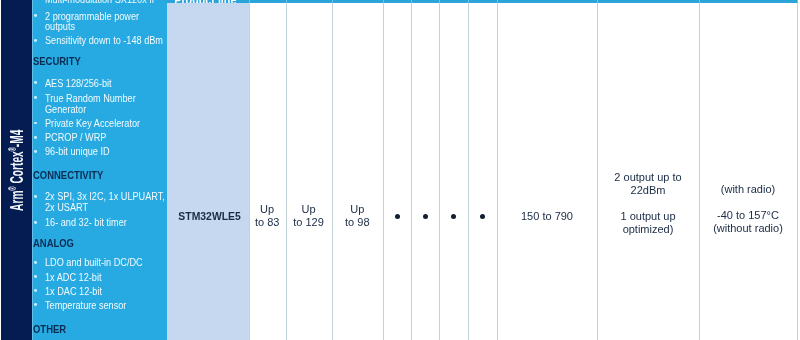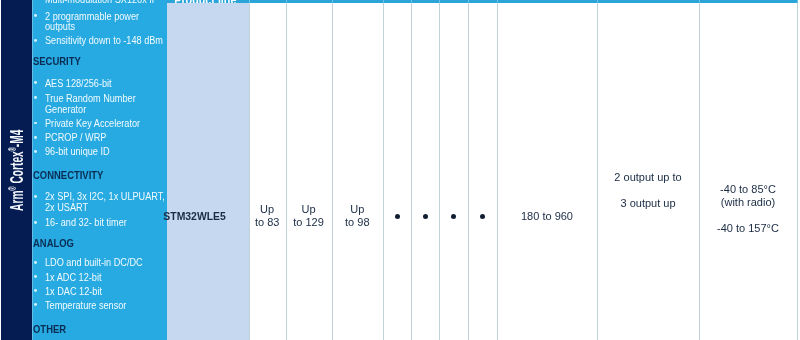--- a/index.html
+++ b/index.html
@@ -107,45 +107,47 @@
       <i class="sep" style="left: 467.5px;"></i>
       <i class="hsep" style="left: 467.5px;"></i>
       <i class="sep" style="left: 497px;"></i>
       <i class="hsep" style="left: 497px;"></i>
       <i class="sep" style="left: 597px;"></i>
       <i class="hsep" style="left: 597px;"></i>
       <i class="sep" style="left: 699px;"></i>
       <i class="hsep" style="left: 699px;"></i>
       <i class="sep" style="left: 797px;"></i>
       <i class="hsep" style="left: 797px;"></i>
-      <div class="cell prod" style="left: 153px; width: 82.3px; top: 209.7px;"><div class="ln">STM32WLE5</div></div>
+      <div class="cell prod" style="left: 168px; width: 82.3px; top: 209.7px;"><div class="ln">STM32WLE5</div></div>
       <div class="cell" style="left: 248.8px; width: 36.7px; top: 203.2px;">
         <div class="ln">Up</div>
         <div class="ln">to 83</div>
       </div>
       <div class="cell" style="left: 285.5px; width: 46.1px; top: 203.2px;">
         <div class="ln">Up</div>
         <div class="ln">to 129</div>
       </div>
       <div class="cell" style="left: 331.6px; width: 51.4px; top: 203.2px;">
         <div class="ln">Up</div>
         <div class="ln">to 98</div>
       </div>
       <i class="dot" style="left: 394.65px; top: 213.5px;"></i>
       <i class="dot" style="left: 422.85px; top: 213.5px;"></i>
       <i class="dot" style="left: 450.95px; top: 213.5px;"></i>
       <i class="dot" style="left: 479.75px; top: 213.5px;"></i>
       <div class="cell" style="left: 497px; width: 100px; top: 209.7px;">
-        <div class="ln">180 to 960</div>
+        <div class="ln">150 to 790</div>
       </div>
       <div class="cell" style="left: 597px; width: 102px; top: 170.6px;">
         <div class="ln">2 output up to</div>
+        <div class="ln">22dBm</div>
         <div class="ln">&nbsp;</div>
-        <div class="ln">3 output up</div>
+        <div class="ln">1 output up</div>
+        <div class="ln">optimized)</div>
       </div>
       <div class="cell" style="left: 699px; width: 98px; top: 182.7px;">
-        <div class="ln">-40 to 85°C</div>
         <div class="ln">(with radio)</div>
         <div class="ln">&nbsp;</div>
         <div class="ln">-40 to 157°C</div>
+        <div class="ln">(without radio)</div>
       </div>
     </div>
 </div>
 
 </body></html>

